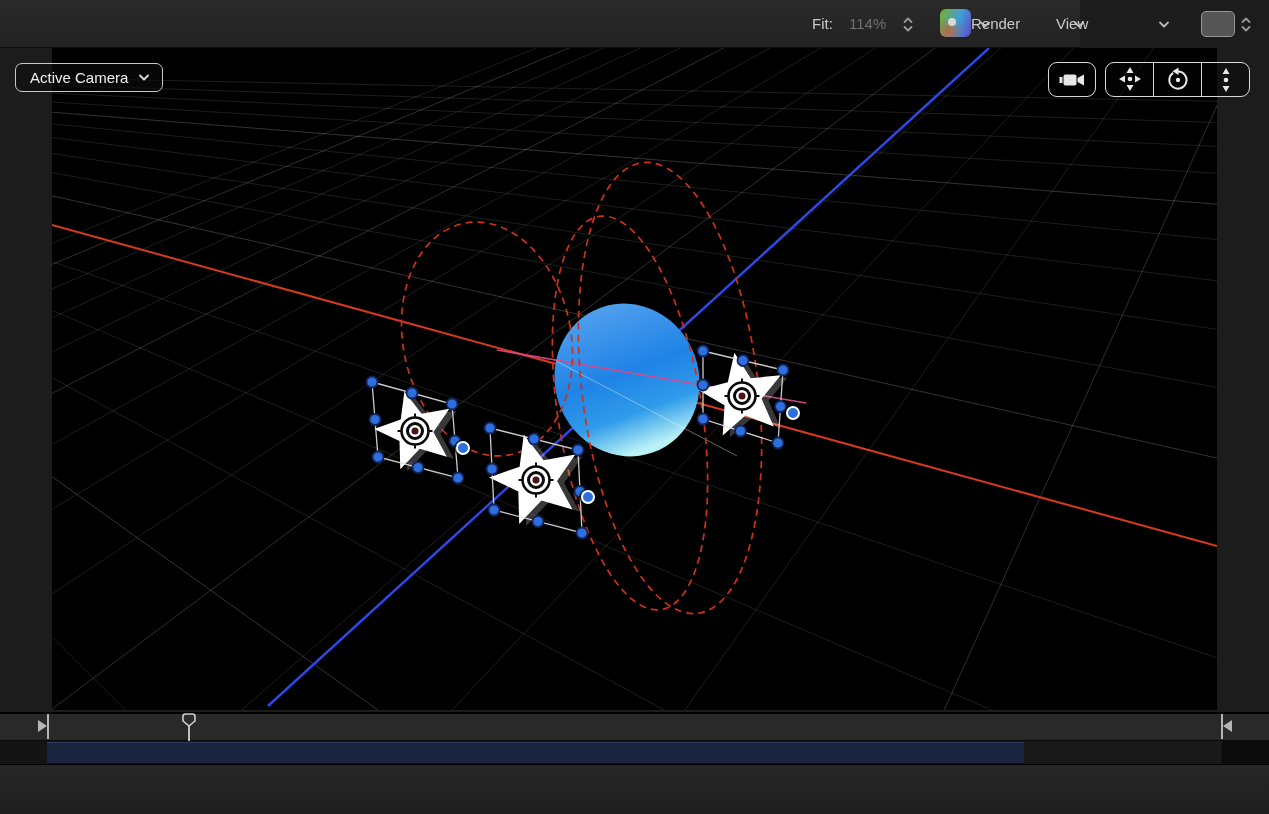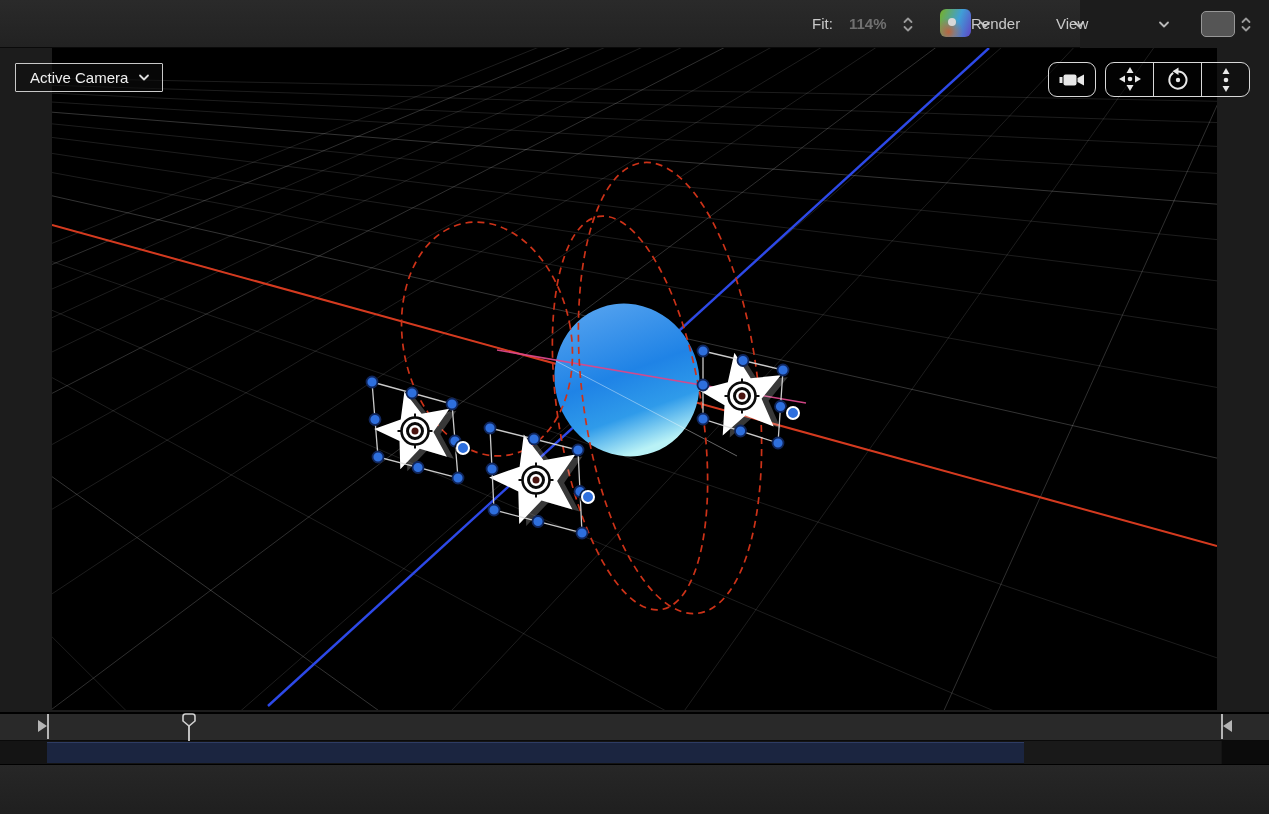--- a/index.html
+++ b/index.html
@@ -2,32 +2,32 @@
 <html><head>
 <meta charset="utf-8">
 <style>
   html,body{margin:0;padding:0;background:#1c1c1c;width:1269px;height:814px;overflow:hidden;
     font-family:"Liberation Sans",sans-serif;-webkit-font-smoothing:antialiased;}
   .abs{position:absolute;}
   
   #topbar{left:0;top:0;width:1080px;height:47px;background:linear-gradient(#2a2a2a,#222);
     border-bottom:1px solid #0a0a0a;}
   #topbar .lbl{position:absolute;top:0;height:47px;line-height:47px;font-size:15px;color:#c9c9c9;}
-  #topbar .dim{color:#707070;font-weight:bold;}
+  #topbar .dim{color:#707070;}
   .swatch{position:absolute;top:9px;width:31px;height:28px;border-radius:6px;
     background:radial-gradient(circle at 28% 82%, rgba(205,90,45,.85), rgba(205,90,45,0) 45%),
                linear-gradient(110deg,#6fae3e 8%,#3f9fd6 55%,#5b54c8 92%);}
   .swatch .dot{position:absolute;left:8px;top:9px;width:8px;height:8px;border-radius:50%;background:#d8d8d8;}
   .layout-rect{position:absolute;top:11px;width:32px;height:24px;border-radius:5px;
     border:1.5px solid #979797;background:#555;}
   
   #canvas{left:52px;top:48px;width:1165px;height:662px;background:#000;}
   #scene-svg{left:0;top:0;pointer-events:none;}
   #camera-pill{left:15px;top:63px;height:27px;padding:0 12px 0 14px;border:1.5px solid #c8c8c8;
-    border-radius:1px;background:rgba(12,12,12,.55);color:#f0f0f0;font-size:15px;
+    border-radius:7px;background:rgba(12,12,12,.55);color:#f0f0f0;font-size:15px;
     display:flex;align-items:center;gap:10px;}
   .cam-btn{position:absolute;top:62px;height:33px;border:1.5px solid #d9d9d9;border-radius:9px;
     background:rgba(5,5,5,.45);display:flex;align-items:center;justify-content:center;}
   #cam-group{display:flex;align-items:stretch;padding:0;}
   #cam-group .seg{width:47px;display:flex;align-items:center;justify-content:center;}
   #cam-group .seg + .seg{border-left:1.5px solid #d9d9d9;}
   
   #ruler{left:0;top:712px;width:1269px;height:29px;background:#292929;border-top:2px solid #000;
     border-bottom:1px solid #0a0a0a;box-sizing:border-box;}
   #in-line,#out-line{position:absolute;top:714px;width:2px;height:25px;background:#b5b5b5;}

